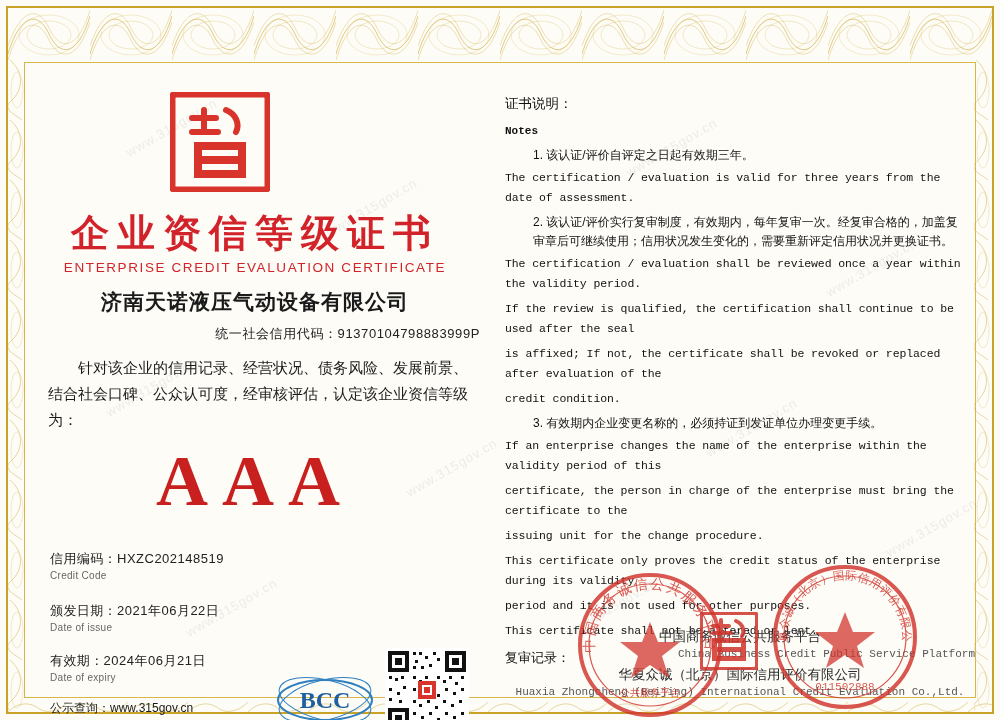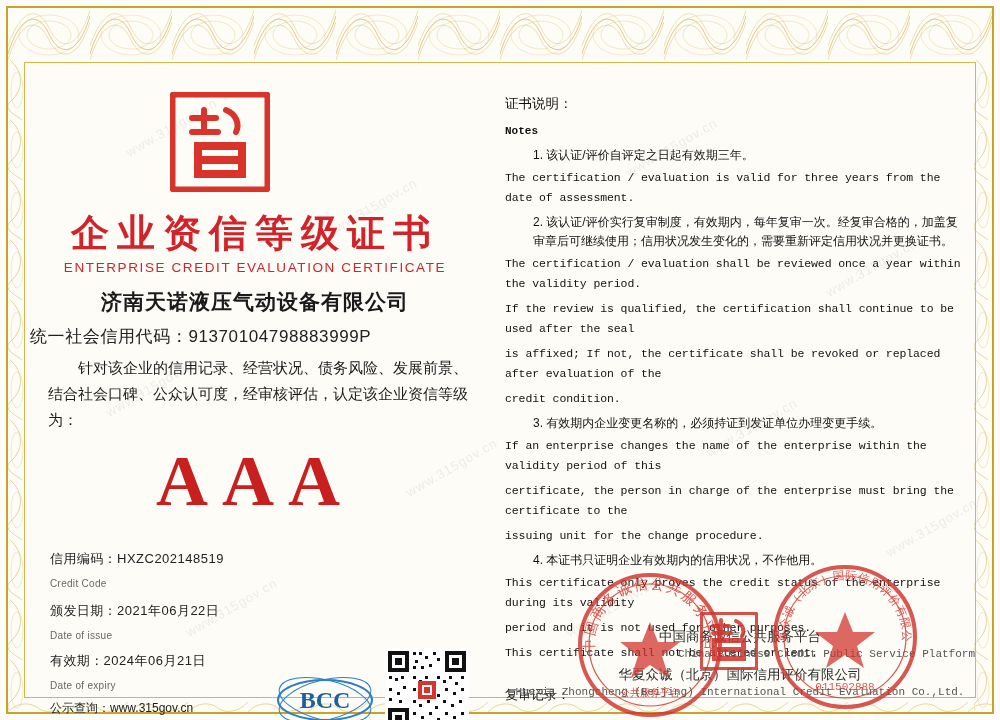--- a/index.html
+++ b/index.html
@@ -107,22 +107,22 @@
     text-align: center;
     font-size: 21px;
     font-weight: bold;
     color: #1a1a1a;
     letter-spacing: 1px;
   }
   .credit-id {
     position: absolute;
     left: 0; top: 245px;
     width: 450px;
-    text-align: left;
-    font-size: 17px;
+    text-align: right;
+    font-size: 13px;
     color: #222;
     letter-spacing: 0.6px;
   }
   .paragraph {
     position: absolute;
     left: 18px; top: 275px;
     width: 420px;
     font-size: 15px;
     line-height: 26px;
     color: #1a1a1a;
@@ -149,21 +149,21 @@
   }
   .field .cn {
     font-size: 13px;
     color: #222;
     letter-spacing: 0.4px;
   }
   .field .cn .val { letter-spacing: 0.5px; }
   .field .en {
     font-size: 10px;
     color: #666;
-    margin-top: 10px;
+    margin-top: 2px;
     letter-spacing: 0.3px;
   }
   #field-code { top: 470px; }
   #field-issue { top: 522px; }
   #field-expiry { top: 572px; }
 
   .query-line {
     position: absolute;
     left: 20px; top: 620px;
     font-size: 12px;
@@ -211,21 +211,21 @@
   }
   .note-en {
     font-size: 11.5px;
     color: #111;
     line-height: 20px;
     margin-bottom: 5px;
     font-family: "Liberation Mono", monospace;
     letter-spacing: -0.1px;
   }
   .reexam {
-    margin-top: 23px;
+    margin-top: 8px;
   }
   .reexam-cn {
     font-size: 13px;
     color: #111;
   }
 
   
   .footer-line1 {
     position: absolute;
     left: 505px; top: 628px;
@@ -466,21 +466,20 @@
     <div class="note-en">The certification / evaluation shall be reviewed once a year within the validity period.</div>
     <div class="note-en">If the review is qualified, the certification shall continue to be used after the seal</div>
     <div class="note-en">is affixed; If not, the certificate shall be revoked or replaced after evaluation of the</div>
     <div class="note-en">credit condition.</div>
 
     <div class="note-cn">3. 有效期内企业变更名称的，必须持证到发证单位办理变更手续。</div>
     <div class="note-en">If an enterprise changes the name of the enterprise within the validity period of this</div>
     <div class="note-en">certificate, the person in charge of the enterprise must bring the certificate to the</div>
     <div class="note-en">issuing unit for the change procedure.</div>
 
-    <div class="note-cn">4. 本证书只证明企业有效期内的信用状况，不作他用。</div>
     <div class="note-en">This certificate only proves the credit status of the enterprise during its validity</div>
     <div class="note-en">period and it is not used for other purposes.</div>
 
     <div class="note-en">This certificate shall not be altered or lent.</div>
 
     <div class="reexam">
       <div class="reexam-cn">复审记录：</div>
 
     </div>
   </div>

